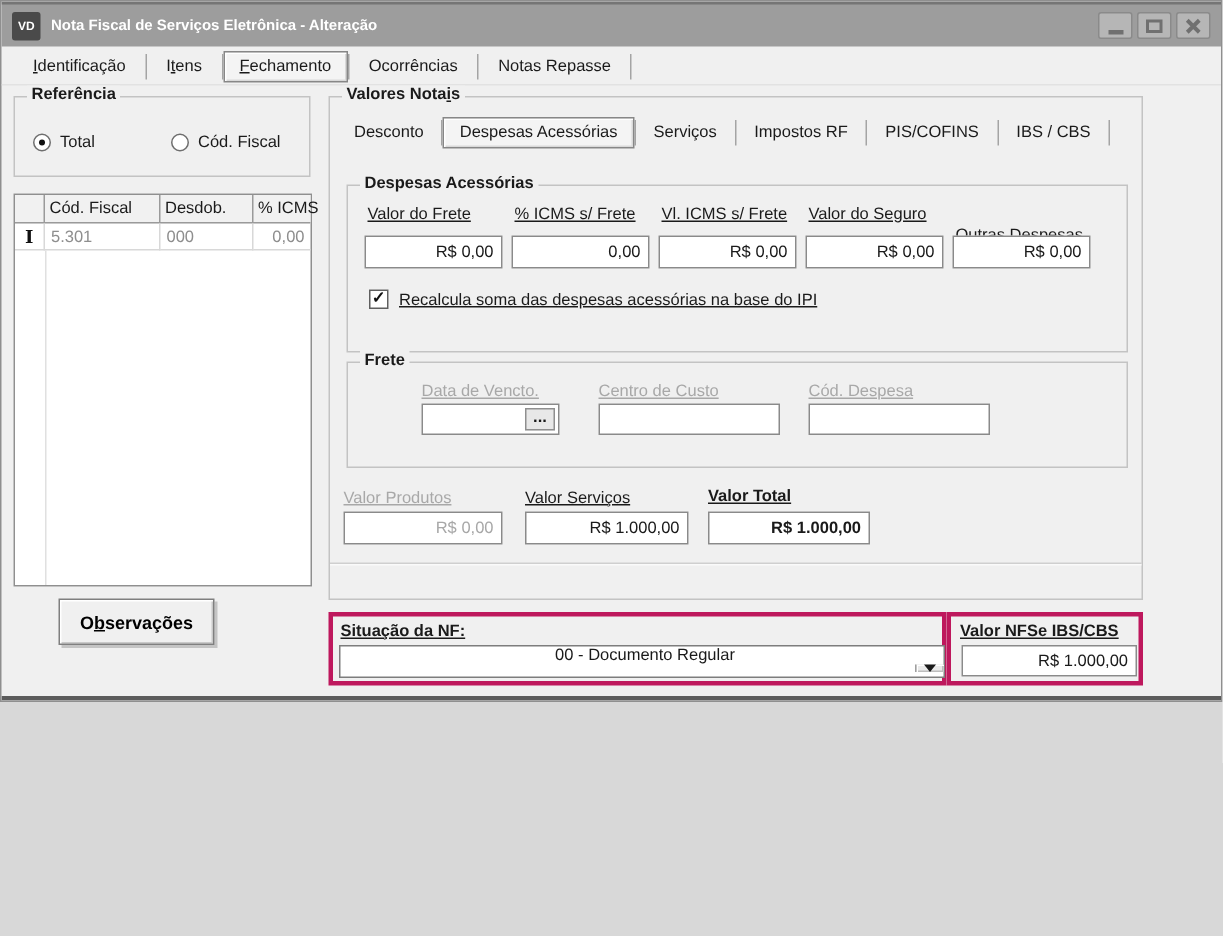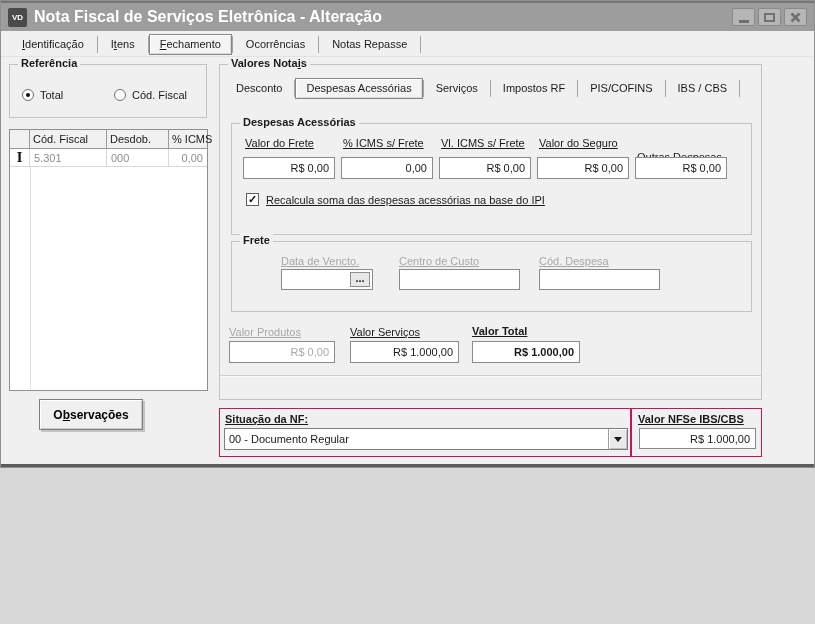--- a/index.html
+++ b/index.html
@@ -8,21 +8,21 @@
     position: relative; width: 815px; height: 468px;
     background:#f0f0f0; border:1px solid #8f8f8f;
     font-family:"Liberation Sans", sans-serif; font-size:11px; color:#1a1a1a;
     overflow:hidden;
   }
   
   .titlebar{position:absolute;top:0;left:0;right:0;height:30px;background:#9d9d9d;
     border-top:2px solid #757575;display:flex;align-items:center;padding:0 7px;gap:7px;}
   .app-icon{width:19px;height:19px;background:#4a4a4a;color:#fff;font-size:8px;font-weight:bold;
     display:flex;align-items:center;justify-content:center;border-radius:2px;flex:none;}
-  .title{color:#ffffff;font-weight:bold;font-size:16px;white-space:nowrap;}
+  .title{color:#ffffff;font-weight:bold;font-size:10px;white-space:nowrap;}
   .win-controls{margin-left:auto;display:flex;gap:3px;}
   .win-btn{width:23px;height:18px;background:#b6b6b6;border:1px solid #8a8a8a;border-radius:2px;
     display:flex;align-items:center;justify-content:center;}
   .glyph-min{width:10px;height:3px;background:#707070;margin-top:9px;}
   .glyph-max{width:11px;height:9px;border:2px solid #707070;}
   
   .tabstrip{position:absolute;top:31px;left:0;right:0;height:25px;display:flex;align-items:center;
     padding-left:8px;border-bottom:1px solid #e2e2e2;}
   .tab{padding:0 13px;height:25px;display:flex;align-items:center;white-space:nowrap;}
   .tab.active{height:21px;padding:0 10px;background:#f4f4f4;border:1px solid #878787;
@@ -57,22 +57,22 @@
   .checkbox{position:absolute;width:13px;height:13px;background:#fff;border:1px solid #5f5f5f;
     display:flex;align-items:center;justify-content:center;font-size:11px;font-weight:bold;color:#111;line-height:1;}
   
   .obs-btn{position:absolute;left:38px;top:398px;width:104px;height:31px;background:#f0f0f0;
     border:1px solid #7f7f7f;box-shadow:inset 1px 1px 0 #fff, inset -1px -1px 0 #c9c9c9, 2px 2px 0 rgba(0,0,0,0.18);
     display:flex;align-items:center;justify-content:center;font-weight:bold;font-size:12px;}
   .ellipsis-btn{position:absolute;right:2px;top:2px;width:20px;height:15px;background:#e8e8e8;
     border:1px solid #8f8f8f;display:flex;align-items:center;justify-content:center;
     font-weight:bold;line-height:0;padding-bottom:4px;}
   
-  .panel{position:absolute;border:1px solid #be185d;background:#f0f0f0;}
-  .combo{position:absolute;background:#fff;border:1px solid #7d7d7d;display:flex;align-items:center;padding-left:4px;}
+  .panel{position:absolute;border:3px solid #be185d;background:#f0f0f0;}
+  .combo{position:absolute;background:#fff;border:1px solid #7d7d7d;display:flex;align-items:center;padding-left:4px;flex-direction:column;}
   .combo-btn{margin-left:auto;width:19px;align-self:stretch;background:#eaeaea;border-left:1px solid #9f9f9f;
     box-shadow:inset 1px 1px 0 #fff, inset -1px -1px 0 #bdbdbd;display:flex;align-items:center;justify-content:center;}
   .combo-arrow{width:0;height:0;border-left:4px solid transparent;border-right:4px solid transparent;border-top:5px solid #1a1a1a;}
   
   .toolbar{position:absolute;left:0;right:0;top:586px;height:35px;background:#e1e1e1;border-top:1px solid #ababab;}
   .tool-icon{position:absolute;top:2px;width:30px;height:30px;}
   .bottom-strip{position:absolute;left:0;right:0;bottom:0;height:3px;background:#5c5c5c;}
   .sep-line{position:absolute;left:0;right:0;height:1px;background:#cfcfcf;box-shadow:0 1px 0 #fafafa;}
 </style>
 </head>

